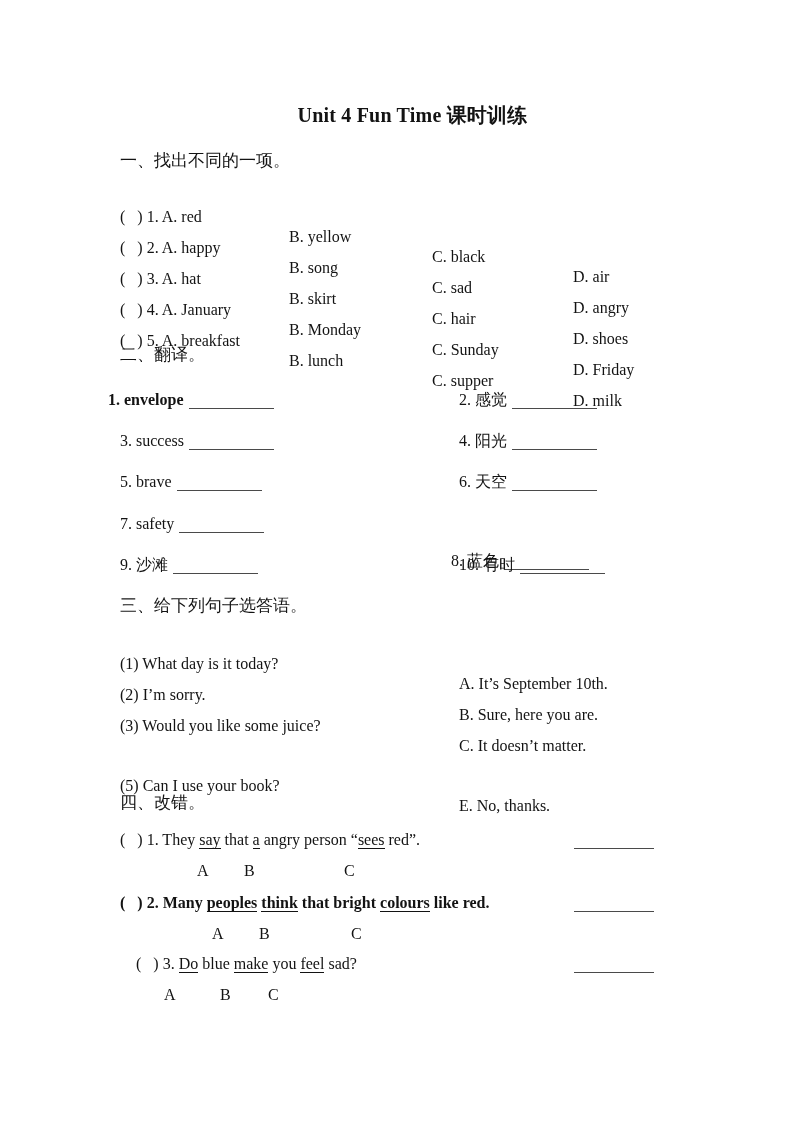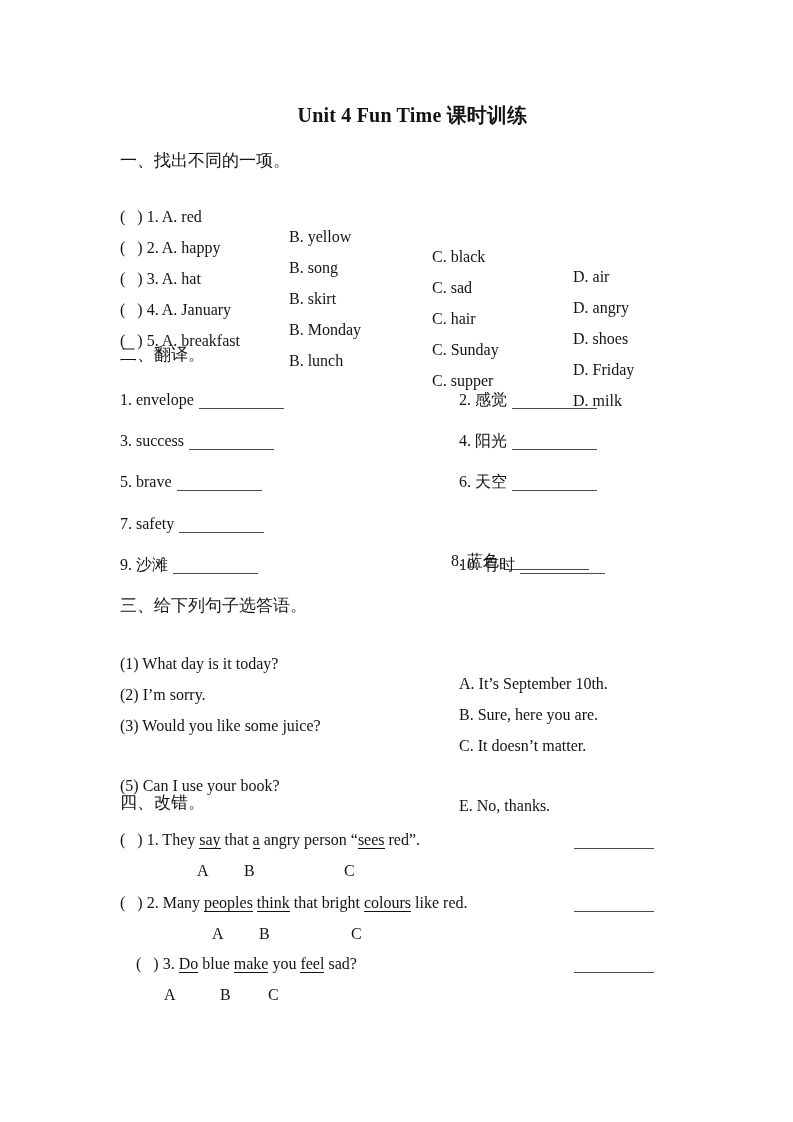--- a/index.html
+++ b/index.html
@@ -92,21 +92,21 @@
   </div>
   <div class="abs" style="top:311px;left:120px;right:0;">
     <span class="abs" style="left:0px">(   ) 5. A. breakfast</span>
     <span class="abs" style="left:169px">B. lunch</span>
     <span class="abs" style="left:312px">C. supper</span>
     <span class="abs" style="left:453px">D. milk</span>
   </div>
 
   <div class="abs heading" style="top:344px;left:120px;">二、翻译。</div>
 
-  <div class="abs" style="top:390px;left:120px;"><span>1. envelope</span><span class="blank"></span></div>
+  <div class="abs" style="top:390px;left:108px;font-weight:bold;"><span>1. envelope</span><span class="blank"></span></div>
   <div class="abs" style="top:390px;left:459px;"><span>2. 感觉</span><span class="blank"></span></div>
 
   <div class="abs" style="top:431px;left:120px;"><span>3. success</span><span class="blank"></span></div>
   <div class="abs" style="top:431px;left:459px;"><span>4. 阳光</span><span class="blank"></span></div>
 
   <div class="abs" style="top:472px;left:120px;"><span>5. brave</span><span class="blank"></span></div>
   <div class="abs" style="top:472px;left:459px;"><span>6. 天空</span><span class="blank"></span></div>
 
   <div class="abs" style="top:514px;left:120px;"><span>7. safety</span><span class="blank"></span></div>
   <div class="abs" style="top:514px;left:451px;margin-top:37px;"><span>8. 蓝色</span><span class="blank"></span></div>
@@ -136,21 +136,21 @@
   <div class="abs heading" style="top:792px;left:120px;">四、改错。</div>
 
   <div class="abs" style="top:830px;left:120px;"><span>(   ) 1. They </span><span class="u">say</span><span> that </span><span class="u">a</span><span> angry person “</span><span class="u">sees</span><span> red”.</span></div>
   <div class="blank-right" style="top:831px;"></div>
   <div class="abs" style="top:861px;left:0;width:100%;height:20px;">
     <span class="letter" style="left:197px">A</span>
     <span class="letter" style="left:244px">B</span>
     <span class="letter" style="left:344px">C</span>
   </div>
 
-  <div class="abs" style="top:893px;left:120px;"><span>(   ) 2. Many </span><span class="u">peoples</span><span> </span><span class="u">think</span><span> that bright </span><span class="u">colours</span><span> like red.</span></div>
+  <div class="abs" style="top:893px;left:120px;font-weight:bold;"><span>(   ) 2. Many </span><span class="u">peoples</span><span> </span><span class="u">think</span><span> that bright </span><span class="u">colours</span><span> like red.</span></div>
   <div class="blank-right" style="top:894px;"></div>
   <div class="abs" style="top:924px;left:0;width:100%;height:20px;">
     <span class="letter" style="left:212px">A</span>
     <span class="letter" style="left:259px">B</span>
     <span class="letter" style="left:351px">C</span>
   </div>
 
   <div class="abs" style="top:954px;left:136px;"><span>(   ) 3. </span><span class="u">Do</span><span> blue </span><span class="u">make</span><span> you </span><span class="u">feel</span><span> sad?</span></div>
   <div class="blank-right" style="top:955px;"></div>
   <div class="abs" style="top:985px;left:0;width:100%;height:20px;">

